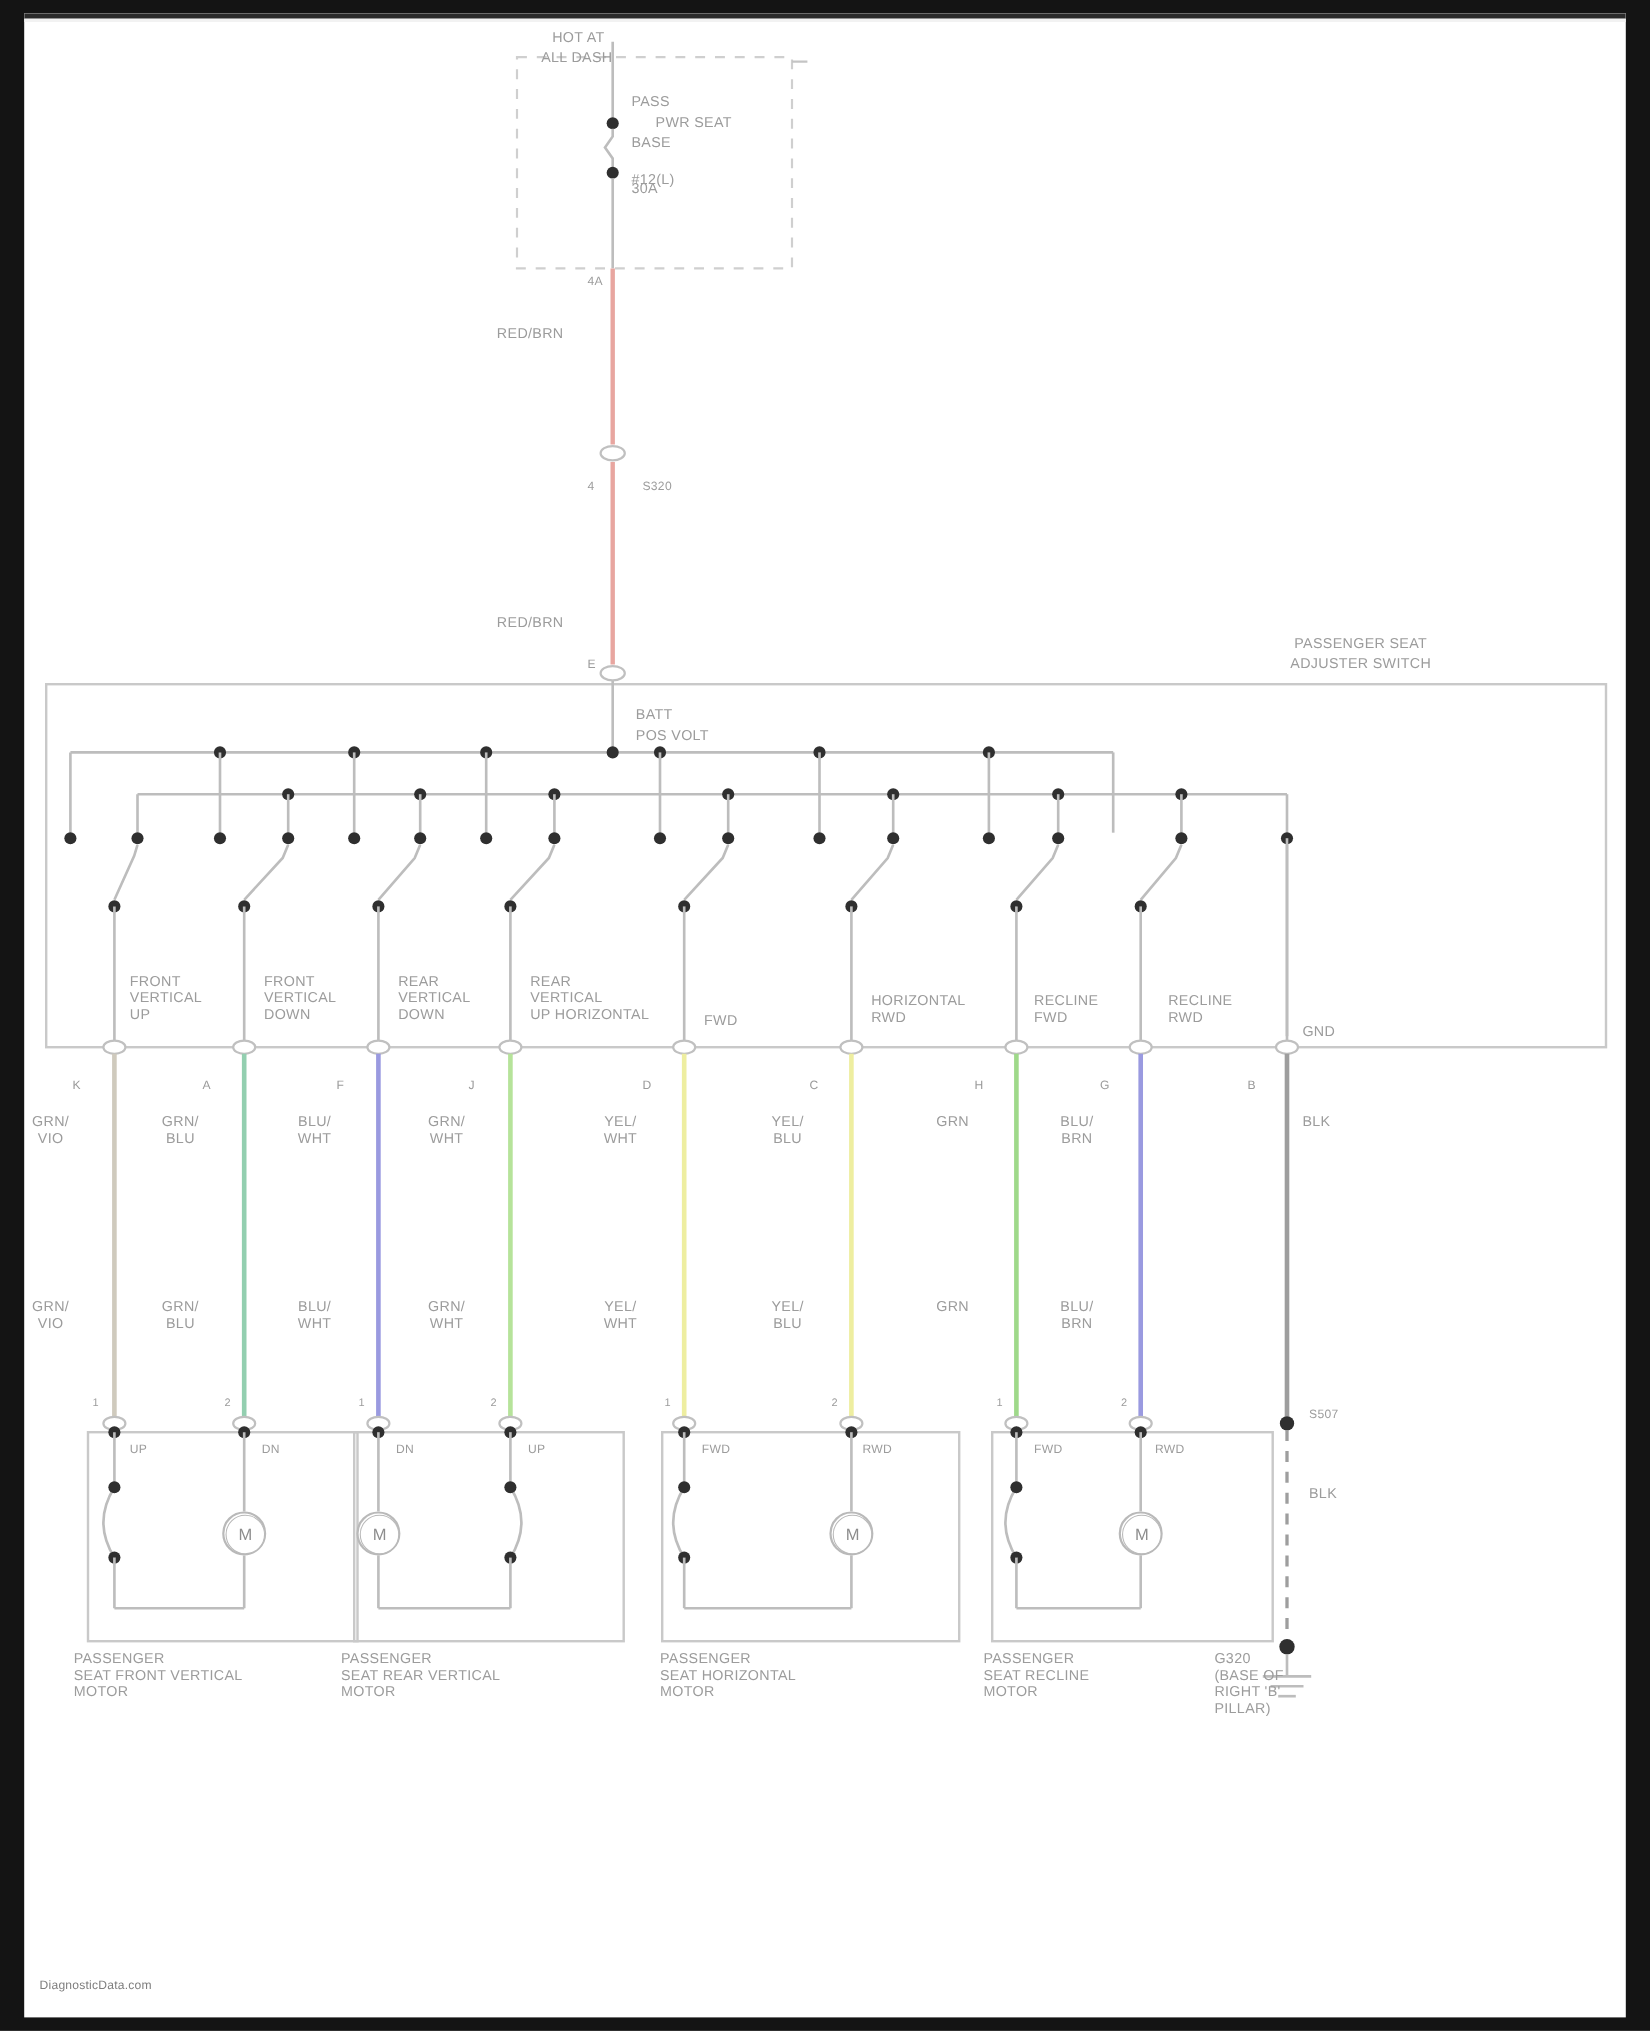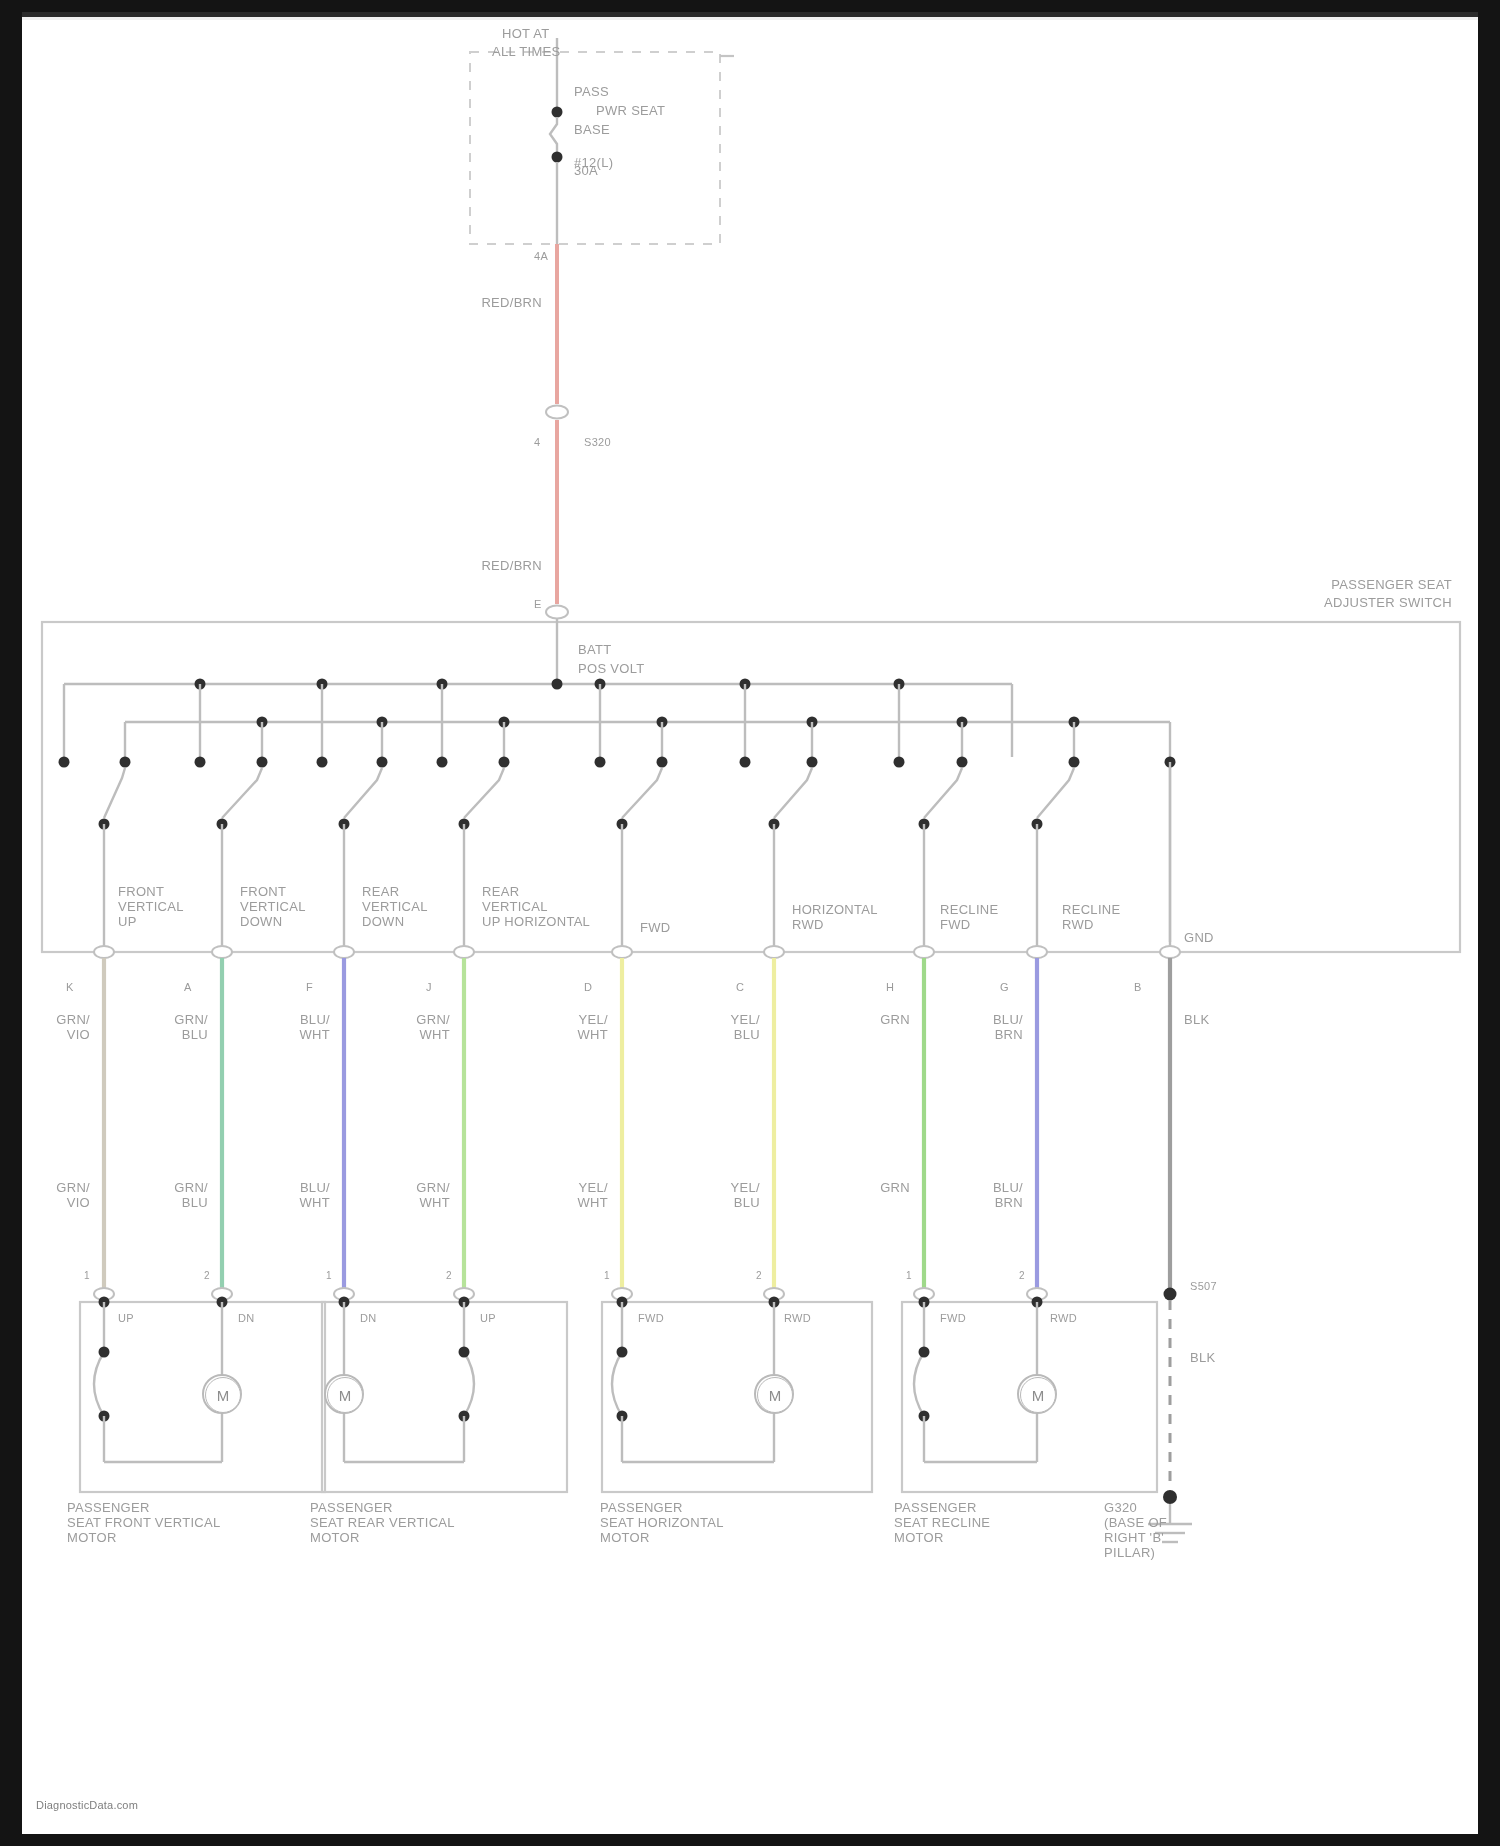--- a/index.html
+++ b/index.html
@@ -28,21 +28,21 @@
   .t{
     position:absolute;
     color:#9c9c9c;
     font-size:13px;
     line-height:15px;
     letter-spacing:.3px;
     white-space:pre;
     font-family:"Liberation Sans",sans-serif;
   }
   .t.c{text-align:left;}
-  .t.r{text-align:right;}
+  .t.r{text-align:center;}
   .t.sm{font-size:11px;line-height:13px;}
   .t.xs{font-size:10px;line-height:12px;}
   .t.pin{font-size:11px;color:#9a9a9a;}
   .t.credit{font-size:11px;color:#7e7e7e;letter-spacing:.2px;}
 
   .mlabel{
     position:absolute;
     width:34px;height:34px;
     border:1.6px solid #b9b9b9;
     border-radius:50%;
@@ -274,21 +274,21 @@
       <line x1="1148" y1="1288" x2="1148" y2="1478" stroke="#9e9e9e" stroke-width="3" stroke-dasharray="10 9"></line>
       <circle class="dot" cx="1148" cy="1485" r="7"></circle>
 
       <line class="ln" x1="1148" y1="1492" x2="1148" y2="1512"></line>
       <line class="ln" x1="1126" y1="1512" x2="1170" y2="1512"></line>
       <line class="ln" x1="1133" y1="1521" x2="1163" y2="1521"></line>
       <line class="ln" x1="1140" y1="1530" x2="1156" y2="1530"></line>
     </svg>
 
     <div class="t c" style="left:480px;top:14px;width:120px;">HOT AT</div>
-    <div class="t c" style="left:470px;top:32px;width:140px;">ALL TIMES</div>
+    <div class="t c" style="left:470px;top:32px;width:140px;">ALL DASH</div>
 
     <div class="t" style="left:552px;top:72px;">PASS</div>
     <div class="t" style="left:574px;top:91px;">PWR SEAT</div>
     <div class="t" style="left:552px;top:110px;">BASE</div>
     <div class="t" style="left:552px;top:143px;">#12(L)</div>
     <div class="t" style="left:552px;top:151px;">30A</div>
 
 
     <div class="t sm" style="left:512px;top:238px;text-align:center;">4A</div>
     <div class="t r" style="left:400px;top:283px;width:120px;">RED/BRN</div>

